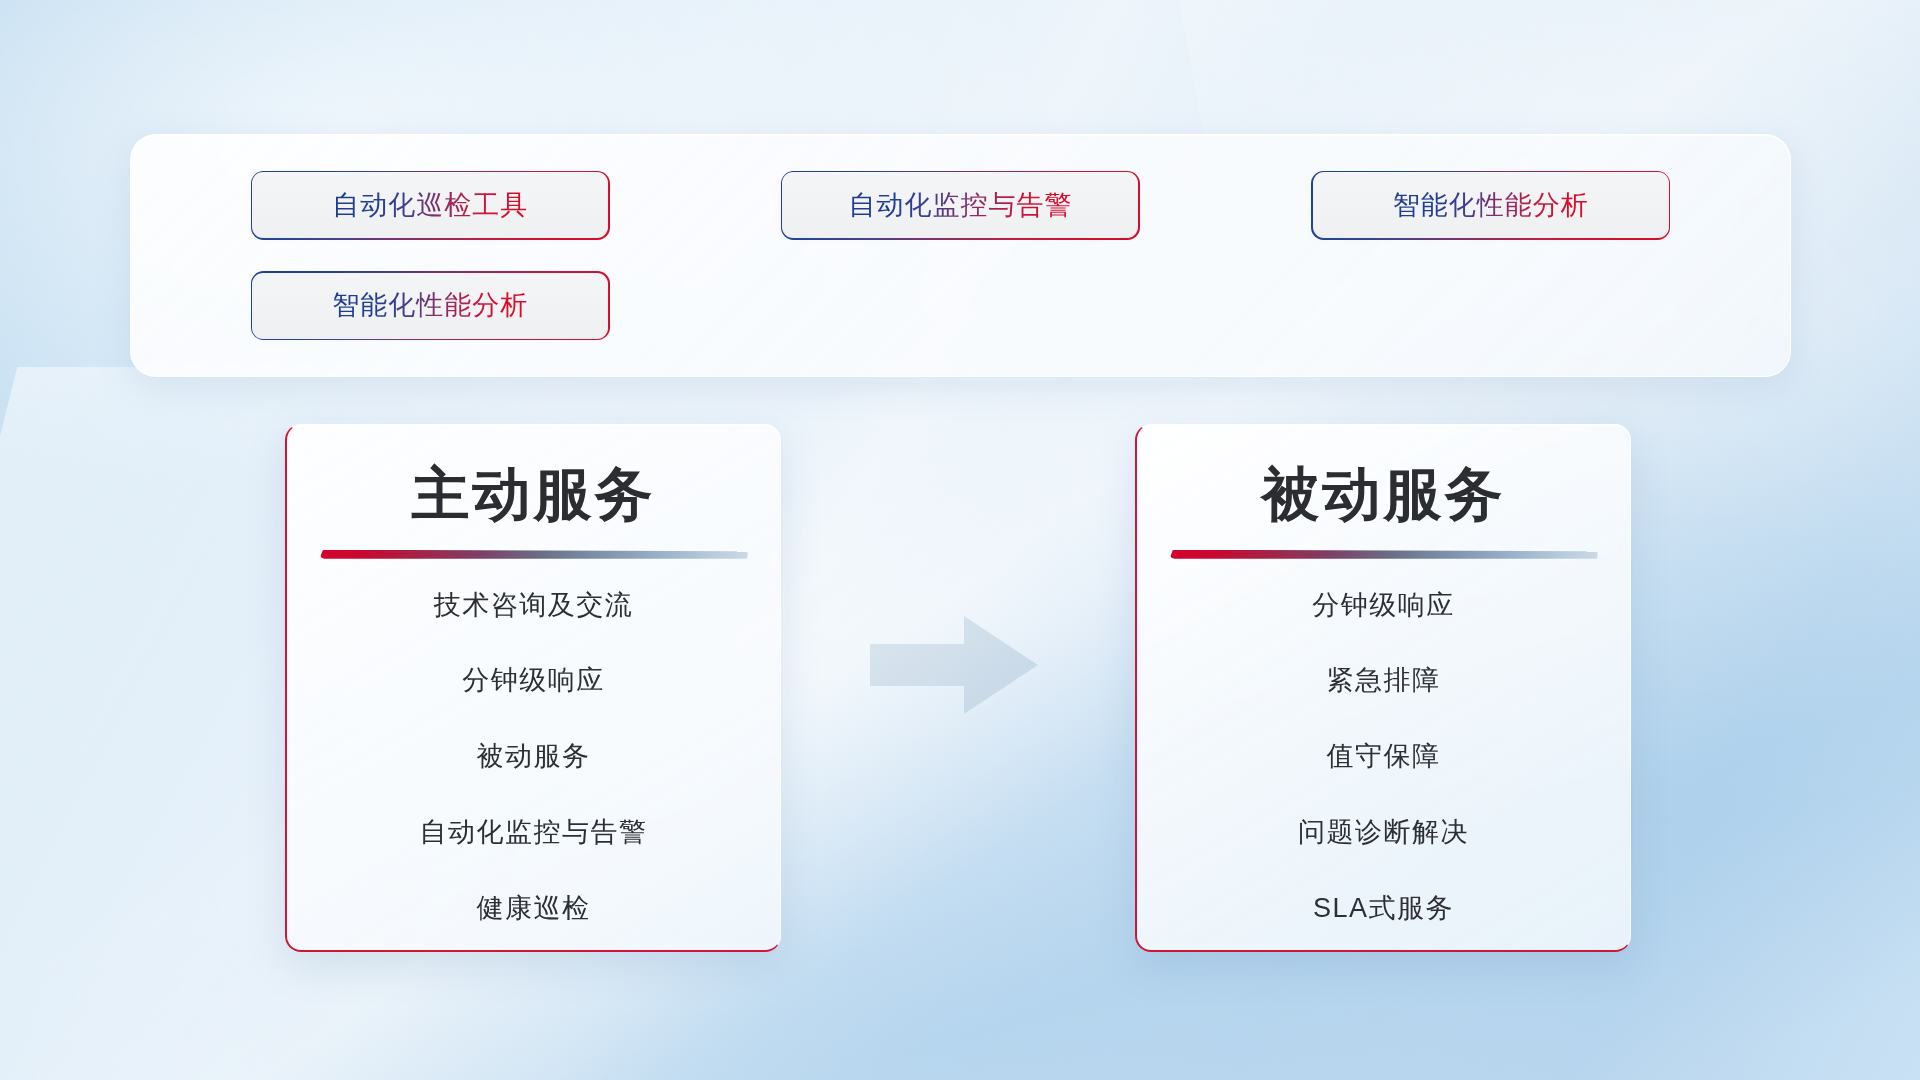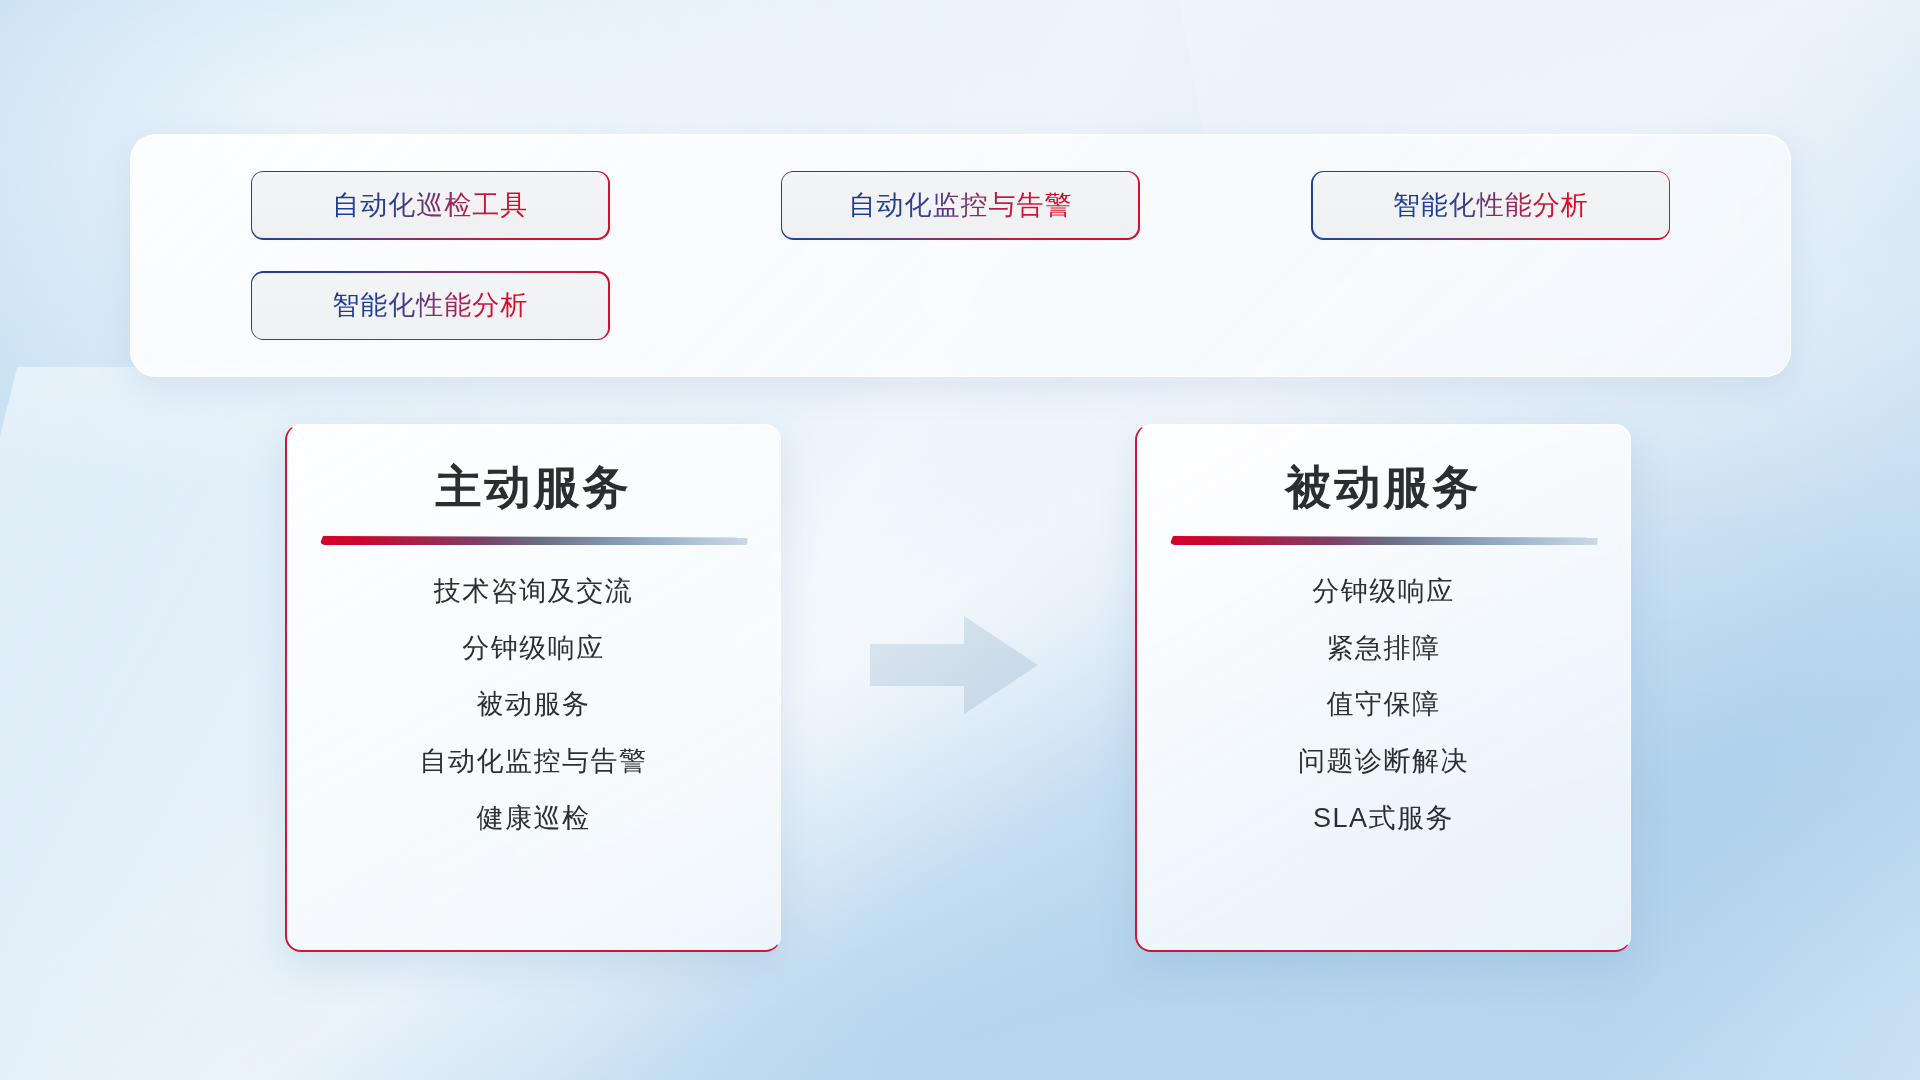--- a/index.html
+++ b/index.html
@@ -128,21 +128,21 @@
     box-shadow:0 14px 38px rgba(100,140,185,.18), inset 0 1px 0 rgba(255,255,255,.95);
     backdrop-filter:blur(5px);
     overflow:hidden;
   }
   #card-active{ left:285px; }
   #card-passive{ left:1135px; }
 
   .card-title{
     margin-top:36px;
     text-align:center;
-    font-size:46px;
+    font-size:58px;
     font-weight:bold;
     color:#2b2d31;
     letter-spacing:3px;
     line-height:1.15;
   }
   .card-divider{
     margin:22px auto 0;
     width:428px; height:9px;
     border-radius:5px 3px 3px 6px;
     background:linear-gradient(90deg,
@@ -155,21 +155,21 @@
         #9ab2cb 80%,
         #b9cbdd 92%,
         #ccd9e6 100%);
     clip-path:polygon(0.8% 0, 100% 18%, 100% 100%, 0 100%);
   }
 
   .card-list{
     margin-top:30px;
     display:flex; flex-direction:column;
     align-items:center;
-    gap:23px;
+    gap:42px;
   }
   .card-list-item{
     font-size:27px;
     color:#2c2f33;
     letter-spacing:1.5px;
     line-height:1.25;
     white-space:nowrap;
   }
 
   

